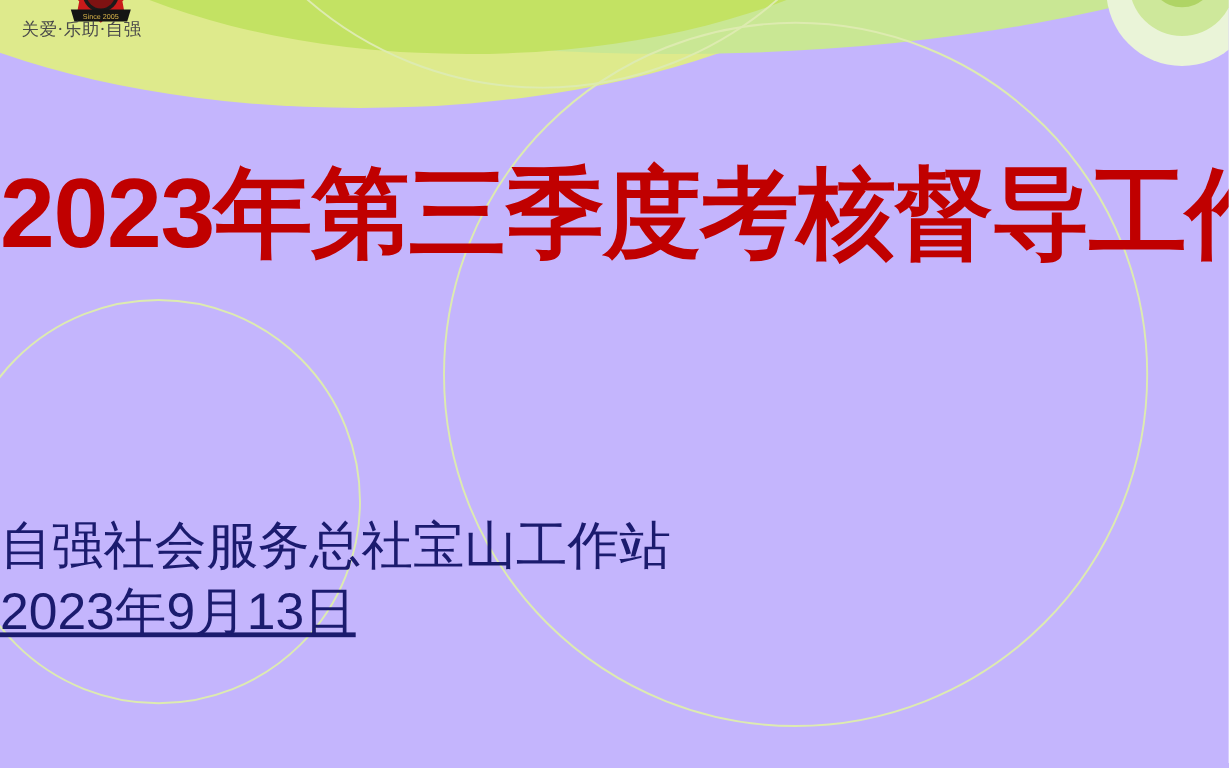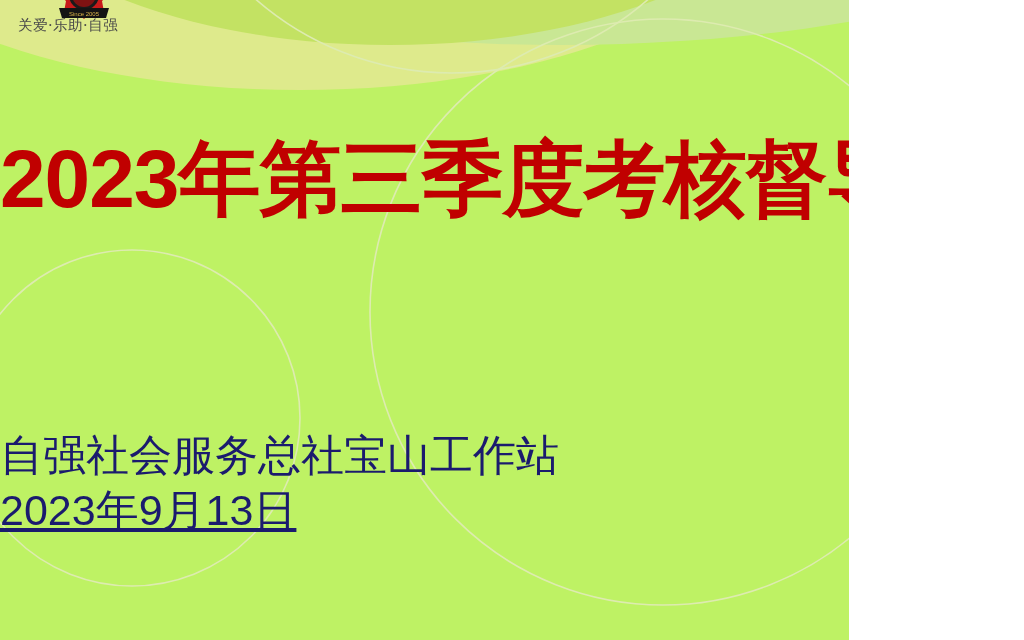--- a/index.html
+++ b/index.html
@@ -5,23 +5,23 @@
   html, body {
     margin: 0;
     padding: 0;
     background: #ffffff;
   }
   body {
     font-family: "Liberation Sans", sans-serif;
   }
   #slide {
     position: relative;
-    width: 849px;
+    width: 1024px;
     height: 640px;
-    background: #bef264;
+    background: #c4b5fd;
     overflow: hidden;
   }
   
   #bg-decoration {
     position: absolute;
     inset: 0;
     width: 1024px;
     height: 640px;
     pointer-events: none;
   }

